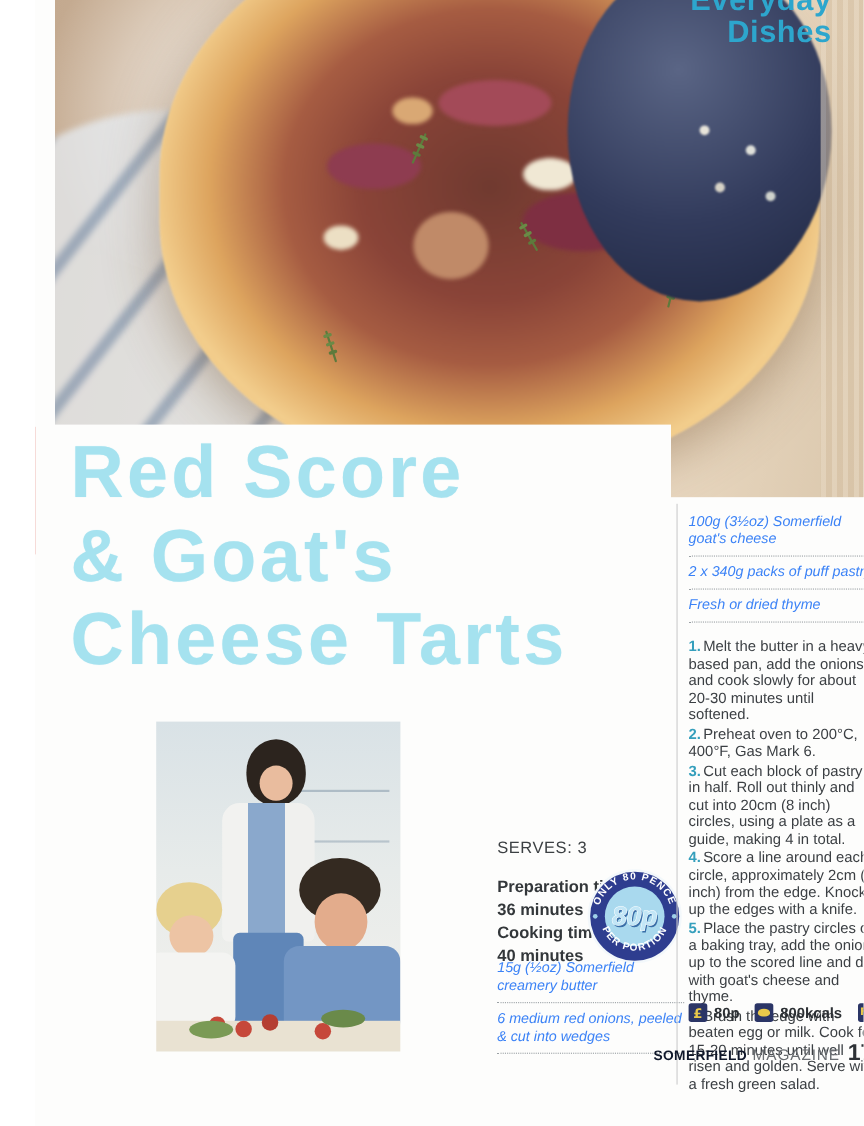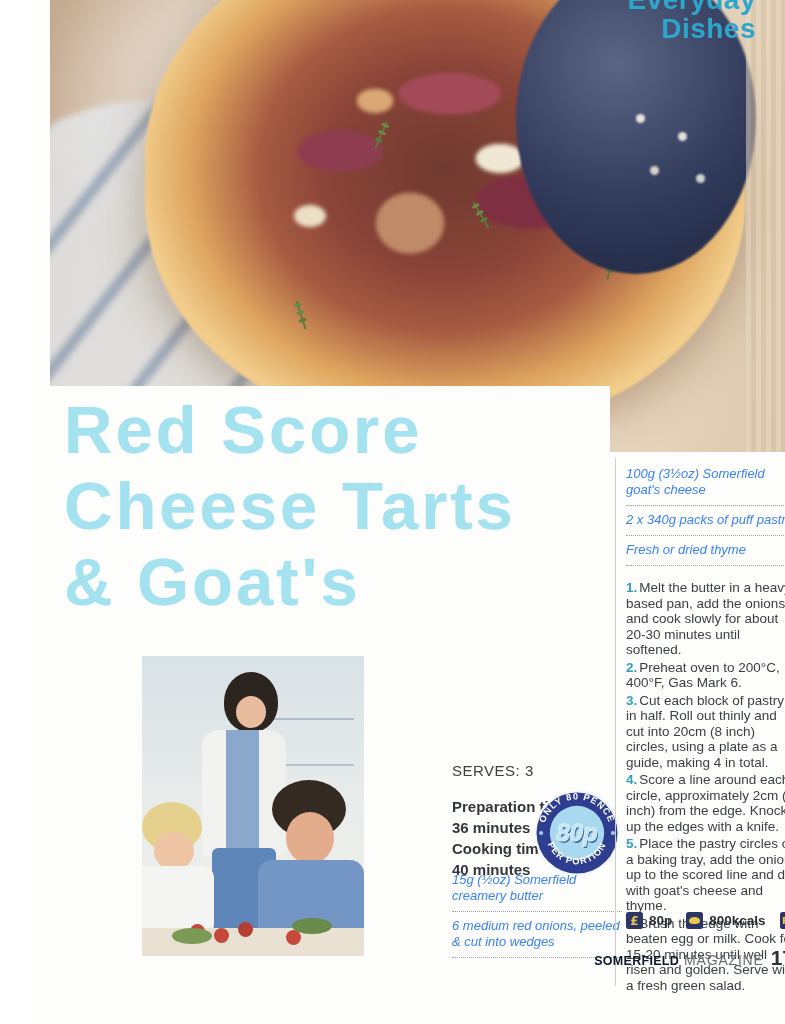--- a/index.html
+++ b/index.html
@@ -131,22 +131,22 @@
     <div class="header-label">
       <div>Everyday</div>
       <div>Dishes</div>
     </div>
   </div>
 
   <div class="red-edge"></div>
 
   <div class="title-box">
     <div class="title-line">Red Score</div>
+    <div class="title-line">&amp; Goat's</div>
     <div class="title-line">Cheese Tarts</div>
-    <div class="title-line">&amp; Goat's</div>
   </div>
 
   <div class="family">
     <div class="shelf"></div>
     <div class="ph mom-hair"></div>
     <div class="ph mom-face"></div>
     <div class="ph mom-body"></div>
     <div class="ph mom-jeans"></div>
     <div class="ph boy-hair"></div>
     <div class="ph boy-face"></div>

